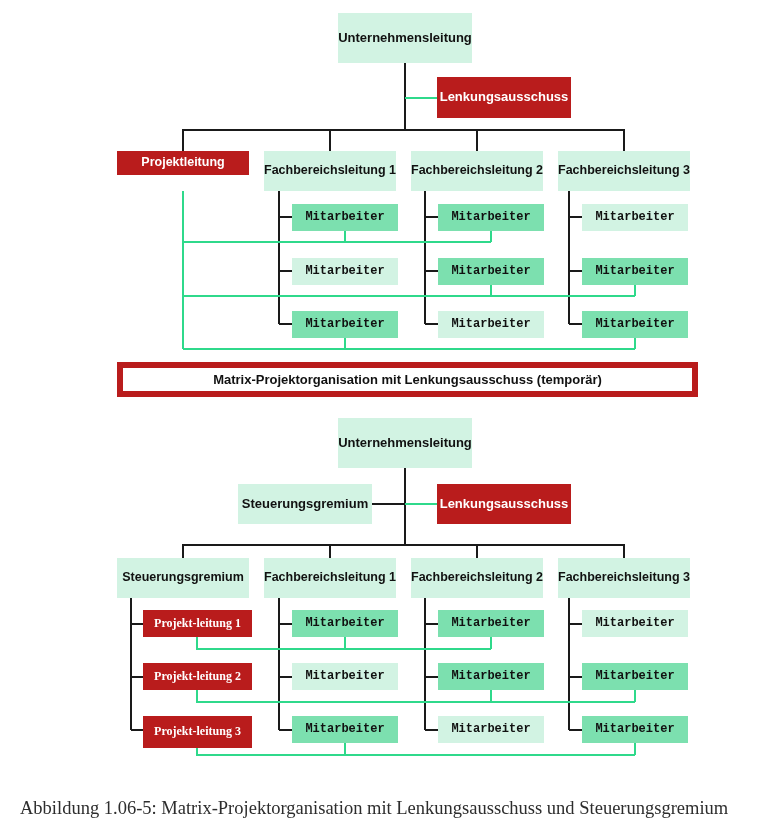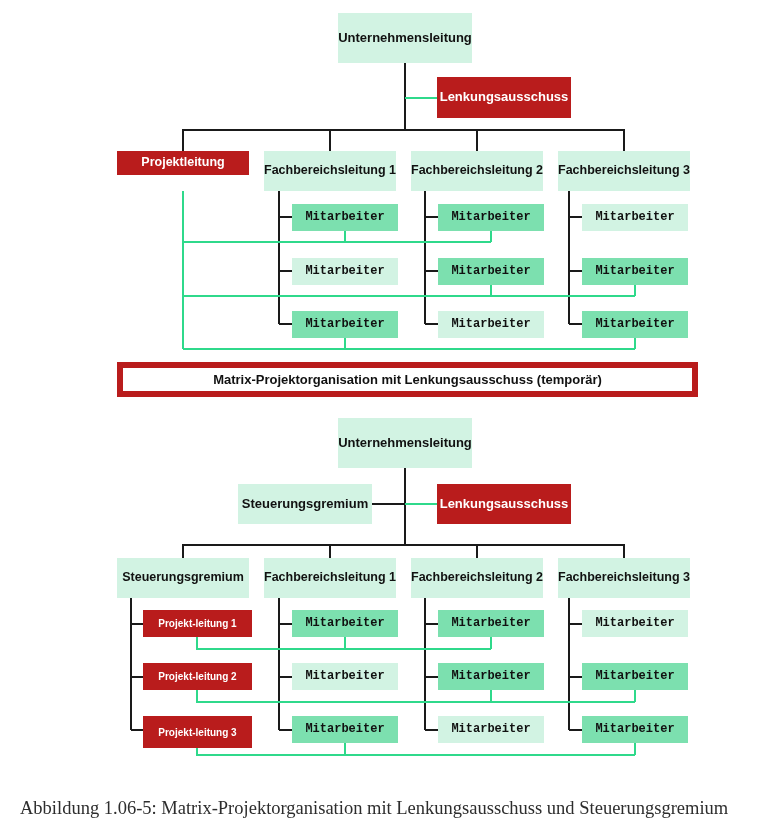--- a/index.html
+++ b/index.html
@@ -11,21 +11,21 @@
   .box {
     position:absolute; z-index:1; display:flex; align-items:center; justify-content:center;
     text-align:center; font-weight:bold; color:#111; line-height:1.1;
   }
   .shade-bright { background:#b91c1c; color:#ffffff; }
   .shade-mid    { background:#7ce0af; color:#111111; }
   .shade-light  { background:#d2f3e3; color:#111111; }
   .lvl1 { font-size:13px; }
   .lvl2 { font-size:12.5px; }
   .sub  { font-size:12px;font-family:Liberation Mono, monospace; }
-  .leader { font-size:10px; }
+  .leader { font-size:12px;font-family:Liberation Serif, serif; }
   .captionbox {
     position:absolute; z-index:1; background:#ffffff; border:6px solid #b91c1c;
     display:flex; align-items:center; justify-content:center;
     font-size:13px; font-weight:bold; color:#111;
   }
   .figcaption {
     position:absolute; left:0; top:798px; width:768px; z-index:1;
     font-family:"Liberation Serif", serif; font-size:18.5px; color:#2d2d2d;
     white-space:nowrap;
   }

